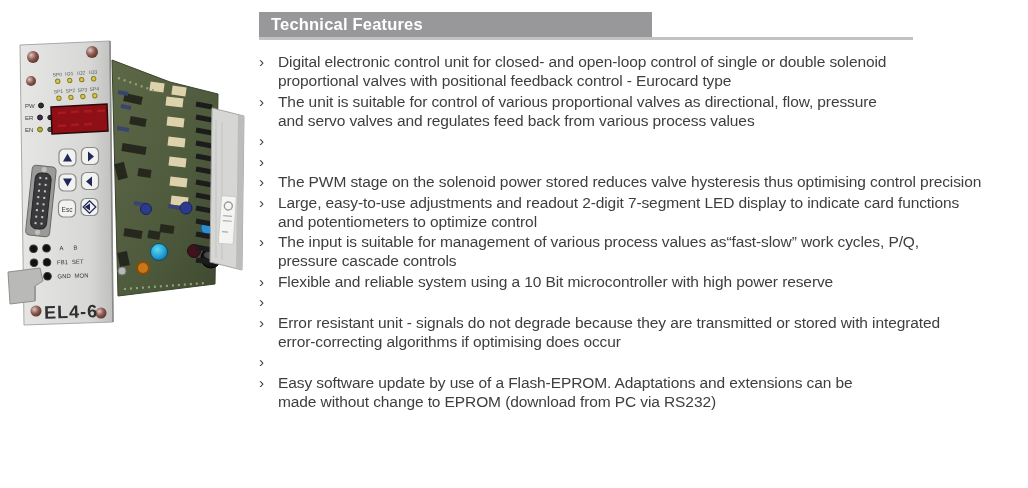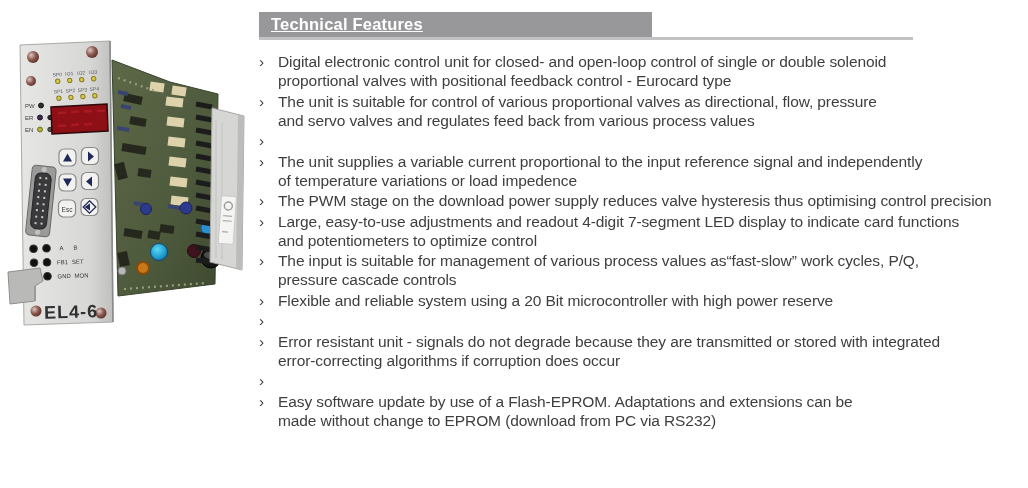--- a/index.html
+++ b/index.html
@@ -6,21 +6,21 @@
   body{
     width:1028px;height:488px;background:#ffffff;position:relative;overflow:hidden;
     font-family:"Liberation Sans",sans-serif;
   }
   
   .content{position:absolute;left:259px;top:12px;width:766px;}
   .header-bar{
     width:393px;height:25px;background:#98989b;
     display:flex;align-items:center;box-sizing:border-box;padding-left:12px;
   }
-  .header-title{color:#ffffff;font-weight:bold;font-size:16.5px;letter-spacing:.2px;text-decoration:underline;}
+  .header-title{color:#ffffff;font-weight:bold;font-size:16.5px;letter-spacing:.2px;}
   .header-rule{width:654px;height:3px;background:#c2c2c4;}
   ul.features{
     list-style:none;margin:12px 0 0 0;padding:0;
     font-size:15.5px;line-height:19px;color:#3e3e40;letter-spacing:-0.1px;
   }
   ul.features li{display:flex;margin-bottom:1.5px;}
   .marker{width:19px;flex:none;color:#3e3e40;}
   .txt{white-space:pre-line;}
   
   .photo{position:absolute;left:0;top:0;width:250px;height:340px;}
@@ -196,48 +196,46 @@
     <li>
         <span class="marker">›</span>
         <span class="txt">The unit is suitable for control of various proportional valves as directional, flow, pressure
 and servo valves and regulates feed back from various process values</span>
       </li>
     <li>
         <span class="marker">›</span>
       </li>
     <li>
         <span class="marker">›</span>
-        <span class="txt">The unit supplies a variable current proportional to the input reference signal and independently
-of temperature variations or load impedence</span>
-      </li>
-    <li>
-        <span class="marker">›</span>
-        <span class="txt">The PWM stage on the download power supply reduces valve hysteresis thus optimising control precision</span>
-      </li>
-    <li>
-        <span class="marker">›</span>
-        <span class="txt">Large, easy-to-use adjustments and readout 4-digit 7-segment LED display to indicate card functions
+      </li>
+    <li>
+        <span class="marker">›</span>
+        <span class="txt">The PWM stage on the solenoid power stored reduces valve hysteresis thus optimising control precision</span>
+      </li>
+    <li>
+        <span class="marker">›</span>
+        <span class="txt">Large, easy-to-use adjustments and readout 2-digit 7-segment LED display to indicate card functions
 and potentiometers to optimize control</span>
       </li>
     <li>
         <span class="marker">›</span>
         <span class="txt">The input is suitable for management of various process values as“fast-slow” work cycles, P/Q,
 pressure cascade controls</span>
       </li>
     <li>
         <span class="marker">›</span>
-        <span class="txt">Flexible and reliable system using a 20 Bit microcontroller with high power reserve</span>
+        <span class="txt">Flexible and reliable system using a 10 Bit microcontroller with high power reserve</span>
       </li>
     <li>
         <span class="marker">›</span>
       </li>
     <li>
         <span class="marker">›</span>
         <span class="txt">Error resistant unit - signals do not degrade because they are transmitted or stored with integrated
-error-correcting algorithms if corruption does occur</span>
+error-correcting algorithms if optimising does occur</span>
       </li>
     <li>
         <span class="marker">›</span>
       </li>
     <li>
         <span class="marker">›</span>
         <span class="txt">Easy software update by use of a Flash-EPROM. Adaptations and extensions can be
 made without change to EPROM (download from PC via RS232)</span>
       </li>
   </ul>

